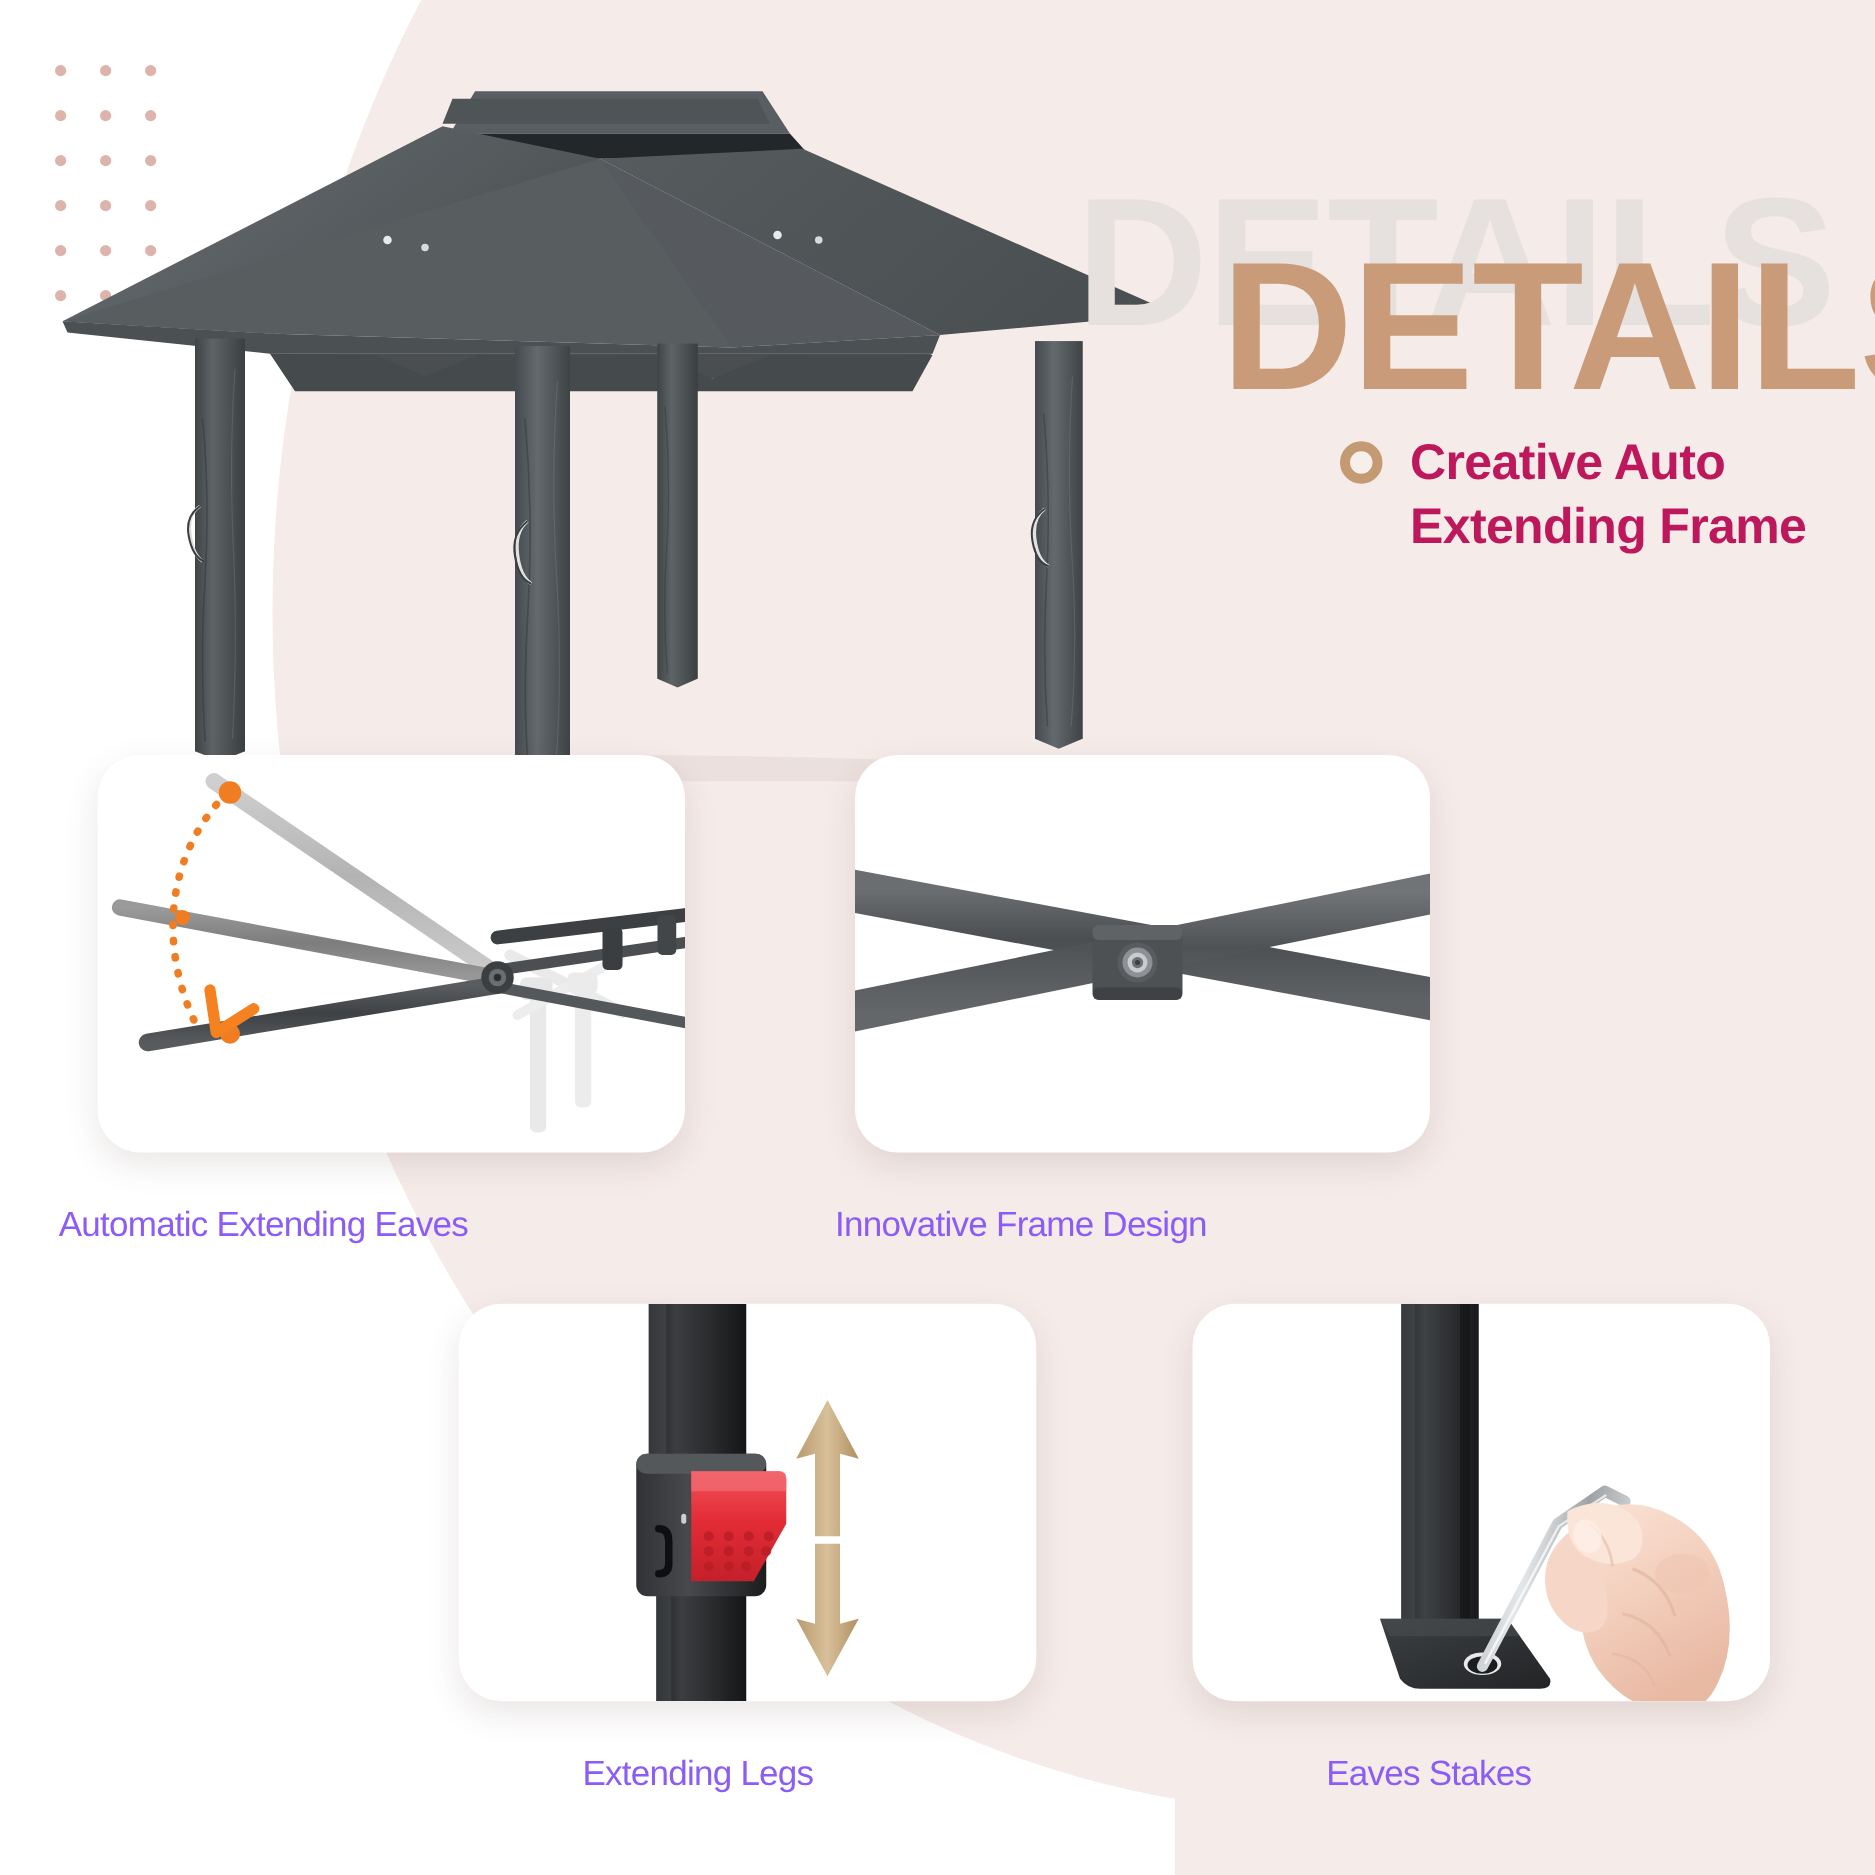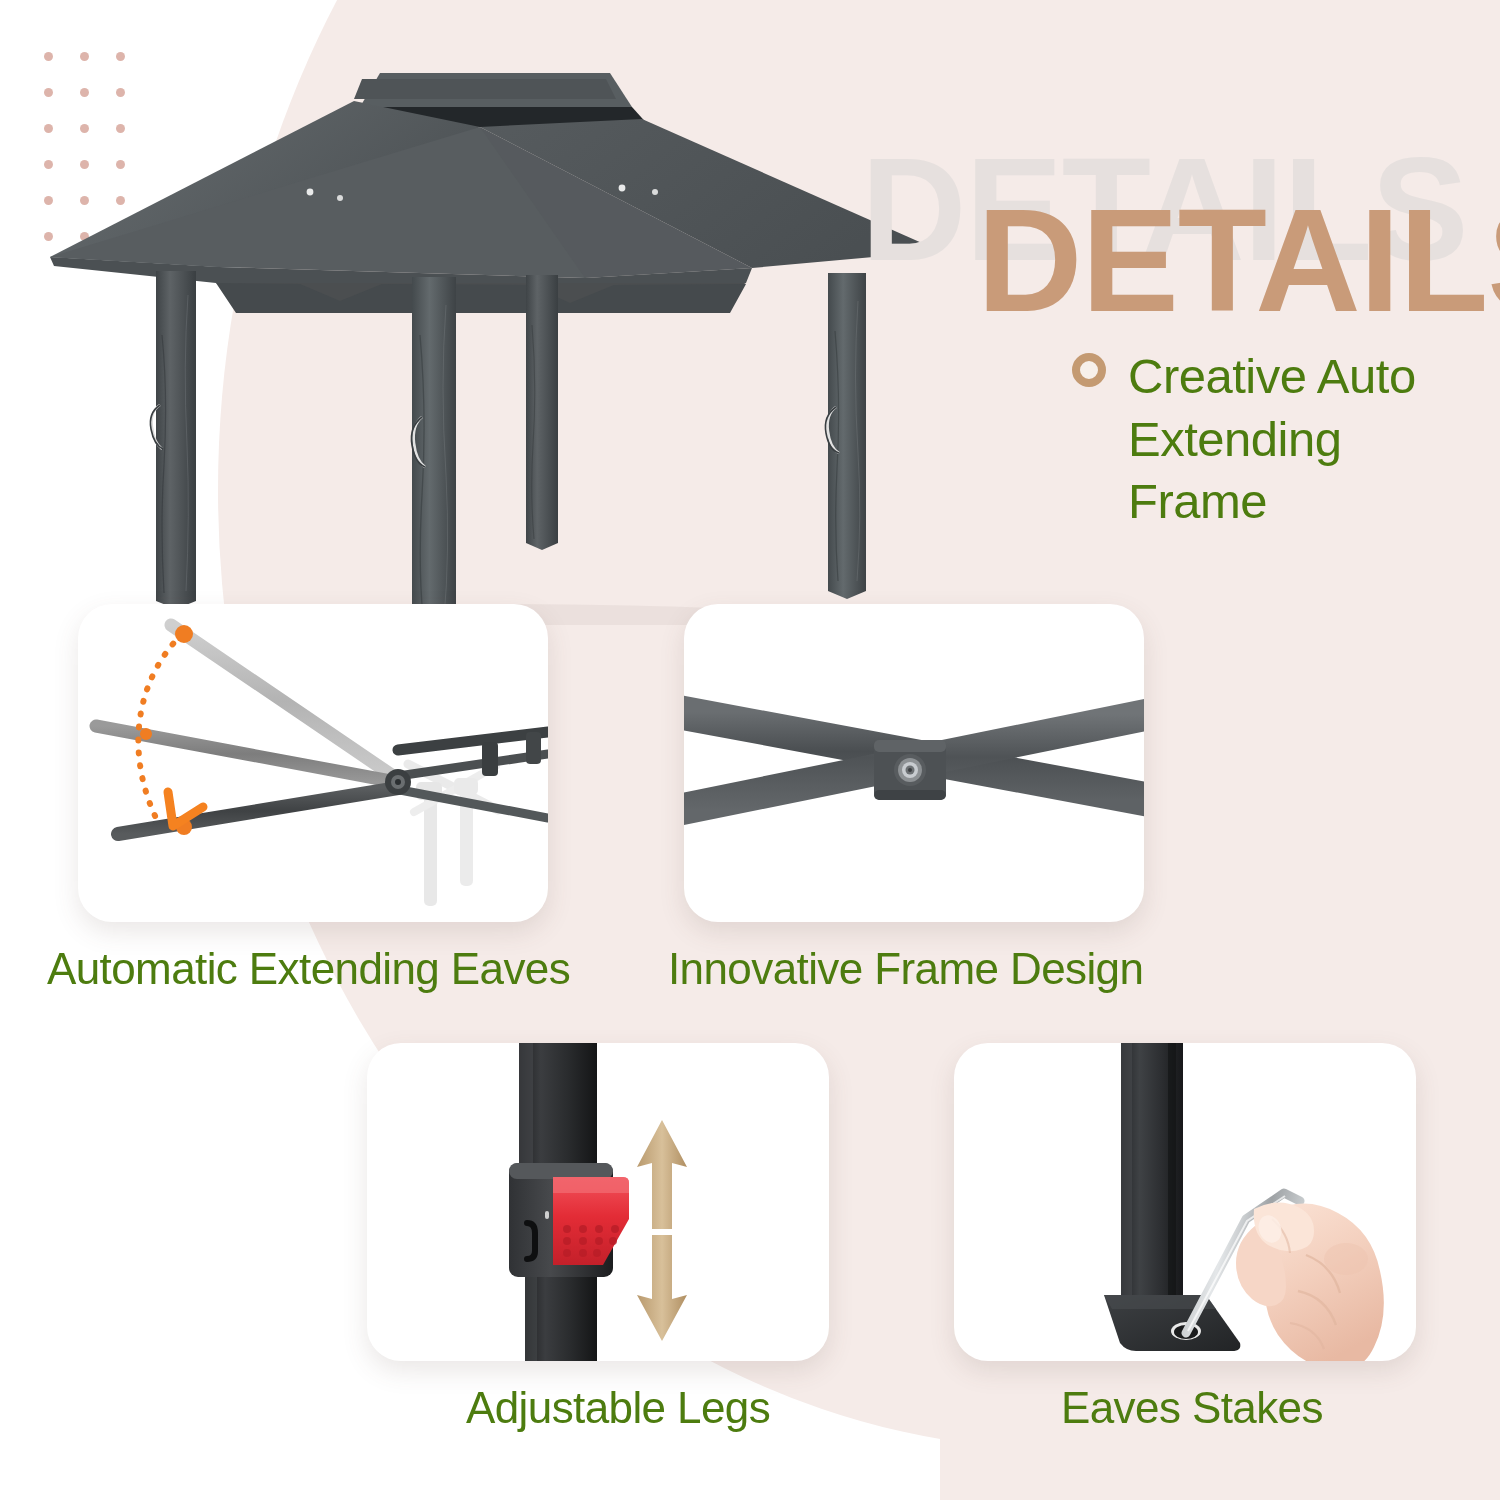--- a/index.html
+++ b/index.html
@@ -71,39 +71,39 @@
     width:420px; z-index:6;
     display:flex; align-items:flex-start;
   }
   #bullet-ring{
     flex:0 0 auto;
     width:34px; height:34px; border-radius:50%;
     border:8px solid #c49a72; background:#f7f0ea;
     margin-top:8px; margin-right:22px;
   }
   #bullet-text{
-    font-size:49px; font-weight:normal; line-height:1.28;
-    color:#4d7c0f; letter-spacing:-.5px;
+    font-size:40px; font-weight:bold; line-height:1.28;
+    color:#be185d; letter-spacing:-.5px;
     width:355px;
   }
 
   
   .card{
     position:absolute;
     background:#ffffff;
     border-radius:34px;
     box-shadow:0 10px 26px rgba(90,70,65,.13);
     overflow:hidden;
     z-index:7;
   }
   .card svg{ width:100%; height:100%; display:block; }
   .caption{
     position:absolute;
-    font-size:44px; color:#4d7c0f; letter-spacing:-.6px;
-    white-space:nowrap; z-index:8;
+    font-size:28px; color:#8b5cf6; letter-spacing:-.6px;
+    white-space:nowrap; z-index:8;margin-top:20px;
   }
 
   #card-eaves { left:78px;  top:604px;  width:470px; height:318px; }
   #card-frame { left:684px; top:604px;  width:460px; height:318px; }
   #card-legs  { left:367px; top:1043px; width:462px; height:318px; }
   #card-stakes{ left:954px; top:1043px; width:462px; height:318px; }
 
   #cap-eaves { left:47px;   top:944px;  }
   #cap-frame { left:668px;  top:944px;text-align:center;  }
   #cap-legs  { left:466px;  top:1383px; }
@@ -382,21 +382,21 @@
 
   <g>
     <path d="M295,77 L320,124 L305,120 L305,186 L285,186 L285,120 L270,124 Z" fill="url(#tanA)"></path>
   </g>
 
   <g>
     <path d="M295,298 L270,252 L285,256 L285,192 L305,192 L305,256 L320,252 Z" fill="url(#tanA)"></path>
   </g>
 </svg>
 </div>
-<div class="caption" id="cap-legs">Adjustable Legs</div>
+<div class="caption" id="cap-legs">Extending Legs</div>
 
 <div class="card" id="card-stakes">
 <svg viewBox="0 0 462 318" xmlns="http://www.w3.org/2000/svg">
   <defs>
     <linearGradient id="post2" x1="0" y1="0" x2="1" y2="0">
       <stop offset="0" stop-color="#232528"></stop>
           <stop offset=".3" stop-color="#3f4245"></stop>
       <stop offset=".65" stop-color="#2c2e31"></stop>
           <stop offset="1" stop-color="#17181a"></stop>
     </linearGradient>

